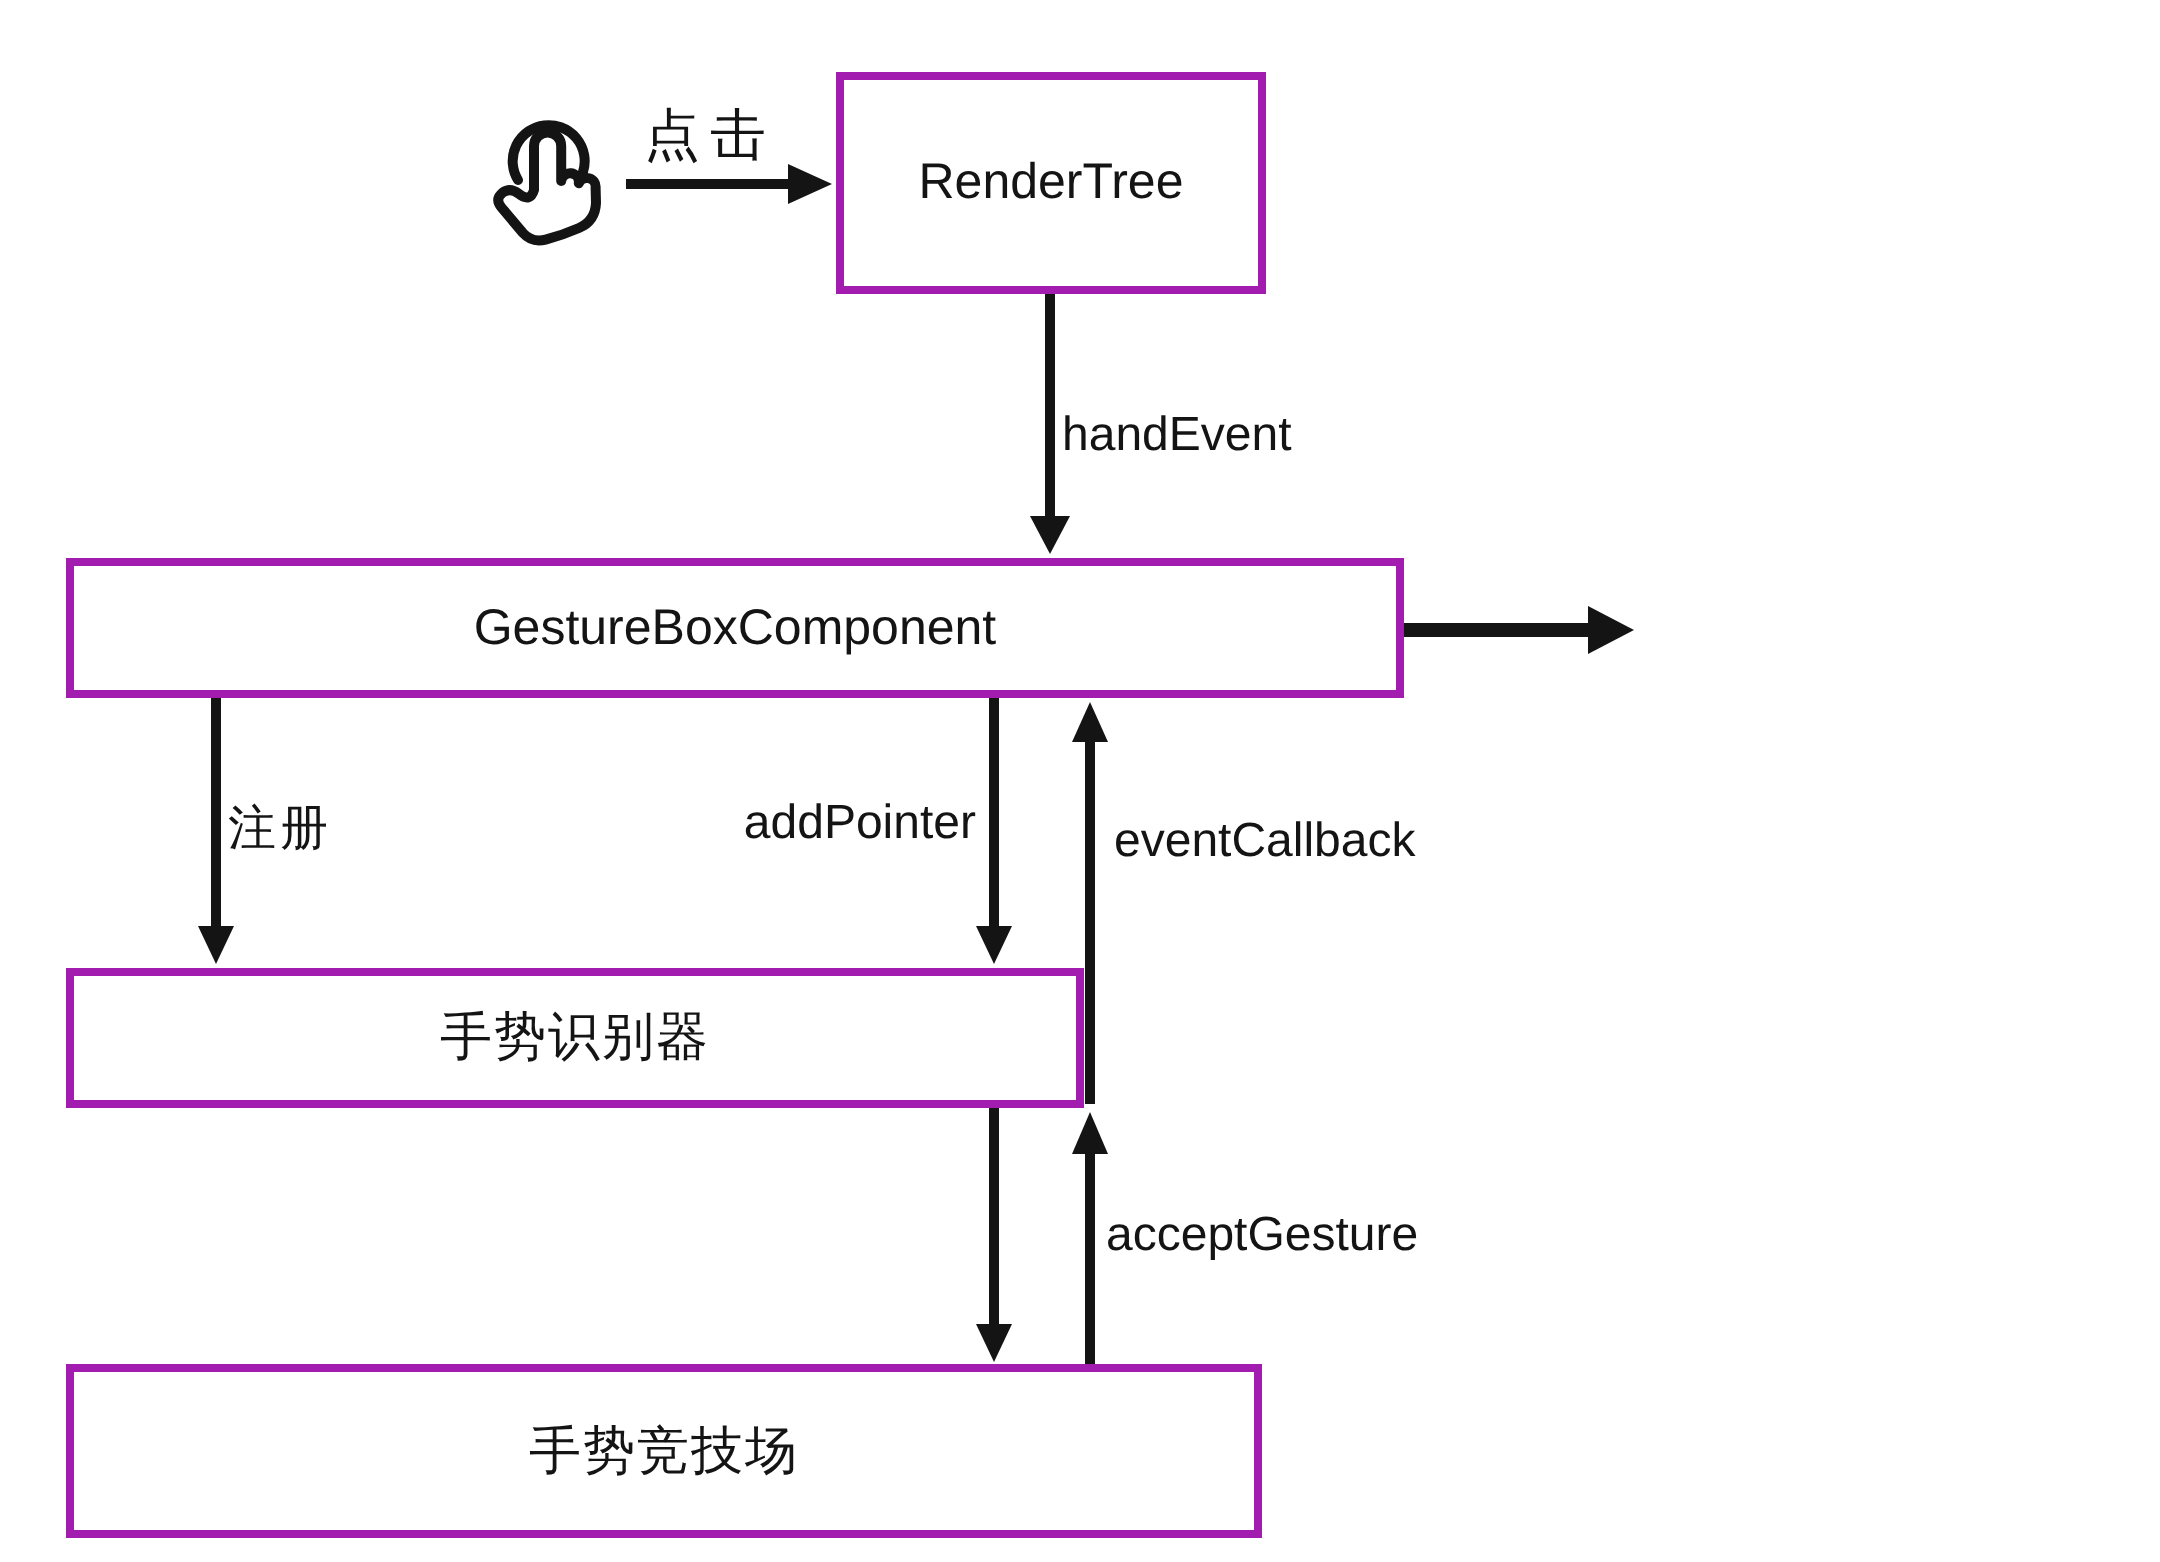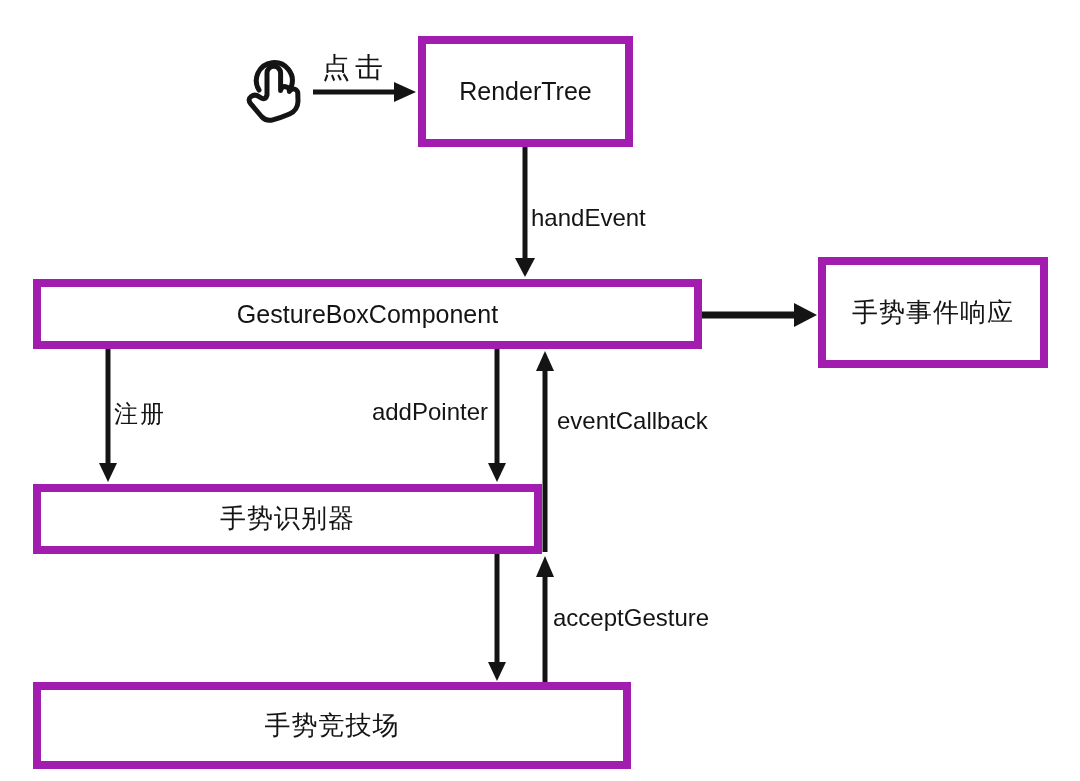--- a/index.html
+++ b/index.html
@@ -9,21 +9,21 @@
     background:#ffffff;
     font-family:"Liberation Sans","DejaVu Sans",sans-serif;
     color:#141414;
     overflow:hidden;
   }
   .layer{position:absolute;left:0;top:0;}
   .box{
     position:absolute;
     box-sizing:border-box;
     background:#ffffff;
-    border:8px solid #a21caf;
+    border:4px solid #a21caf;
     display:flex;
     align-items:center;
     justify-content:center;
     text-align:center;
     font-size:25px;
     line-height:1.3;
     color:#141414;
   }
   .box.cjk{font-size:26px;letter-spacing:1px;}
   .edge-label{
@@ -105,23 +105,20 @@
   <div class="box" style="left:418px;top:36px;width:215px;height:111px;">
     <div>
       <div>RenderTree</div>
     </div>
   </div>
 
   <div class="box" style="left:33px;top:279px;width:669px;height:70px;">
     <span>GestureBoxComponent</span>
   </div>
 
-  <div class="box cjk" style="left:818px;top:257px;width:230px;height:111px;">
-    <span>手势事件响应</span>
-  </div>
 
   <div class="box cjk" style="left:33px;top:484px;width:509px;height:70px;">
     <span>手势识别器</span>
   </div>
 
   <div class="box cjk" style="left:33px;top:682px;width:598px;height:87px;">
     <span>手势竞技场</span>
   </div>
 
   <div class="edge-label tap cjk" style="left:322px;top:49px;">点击</div>

